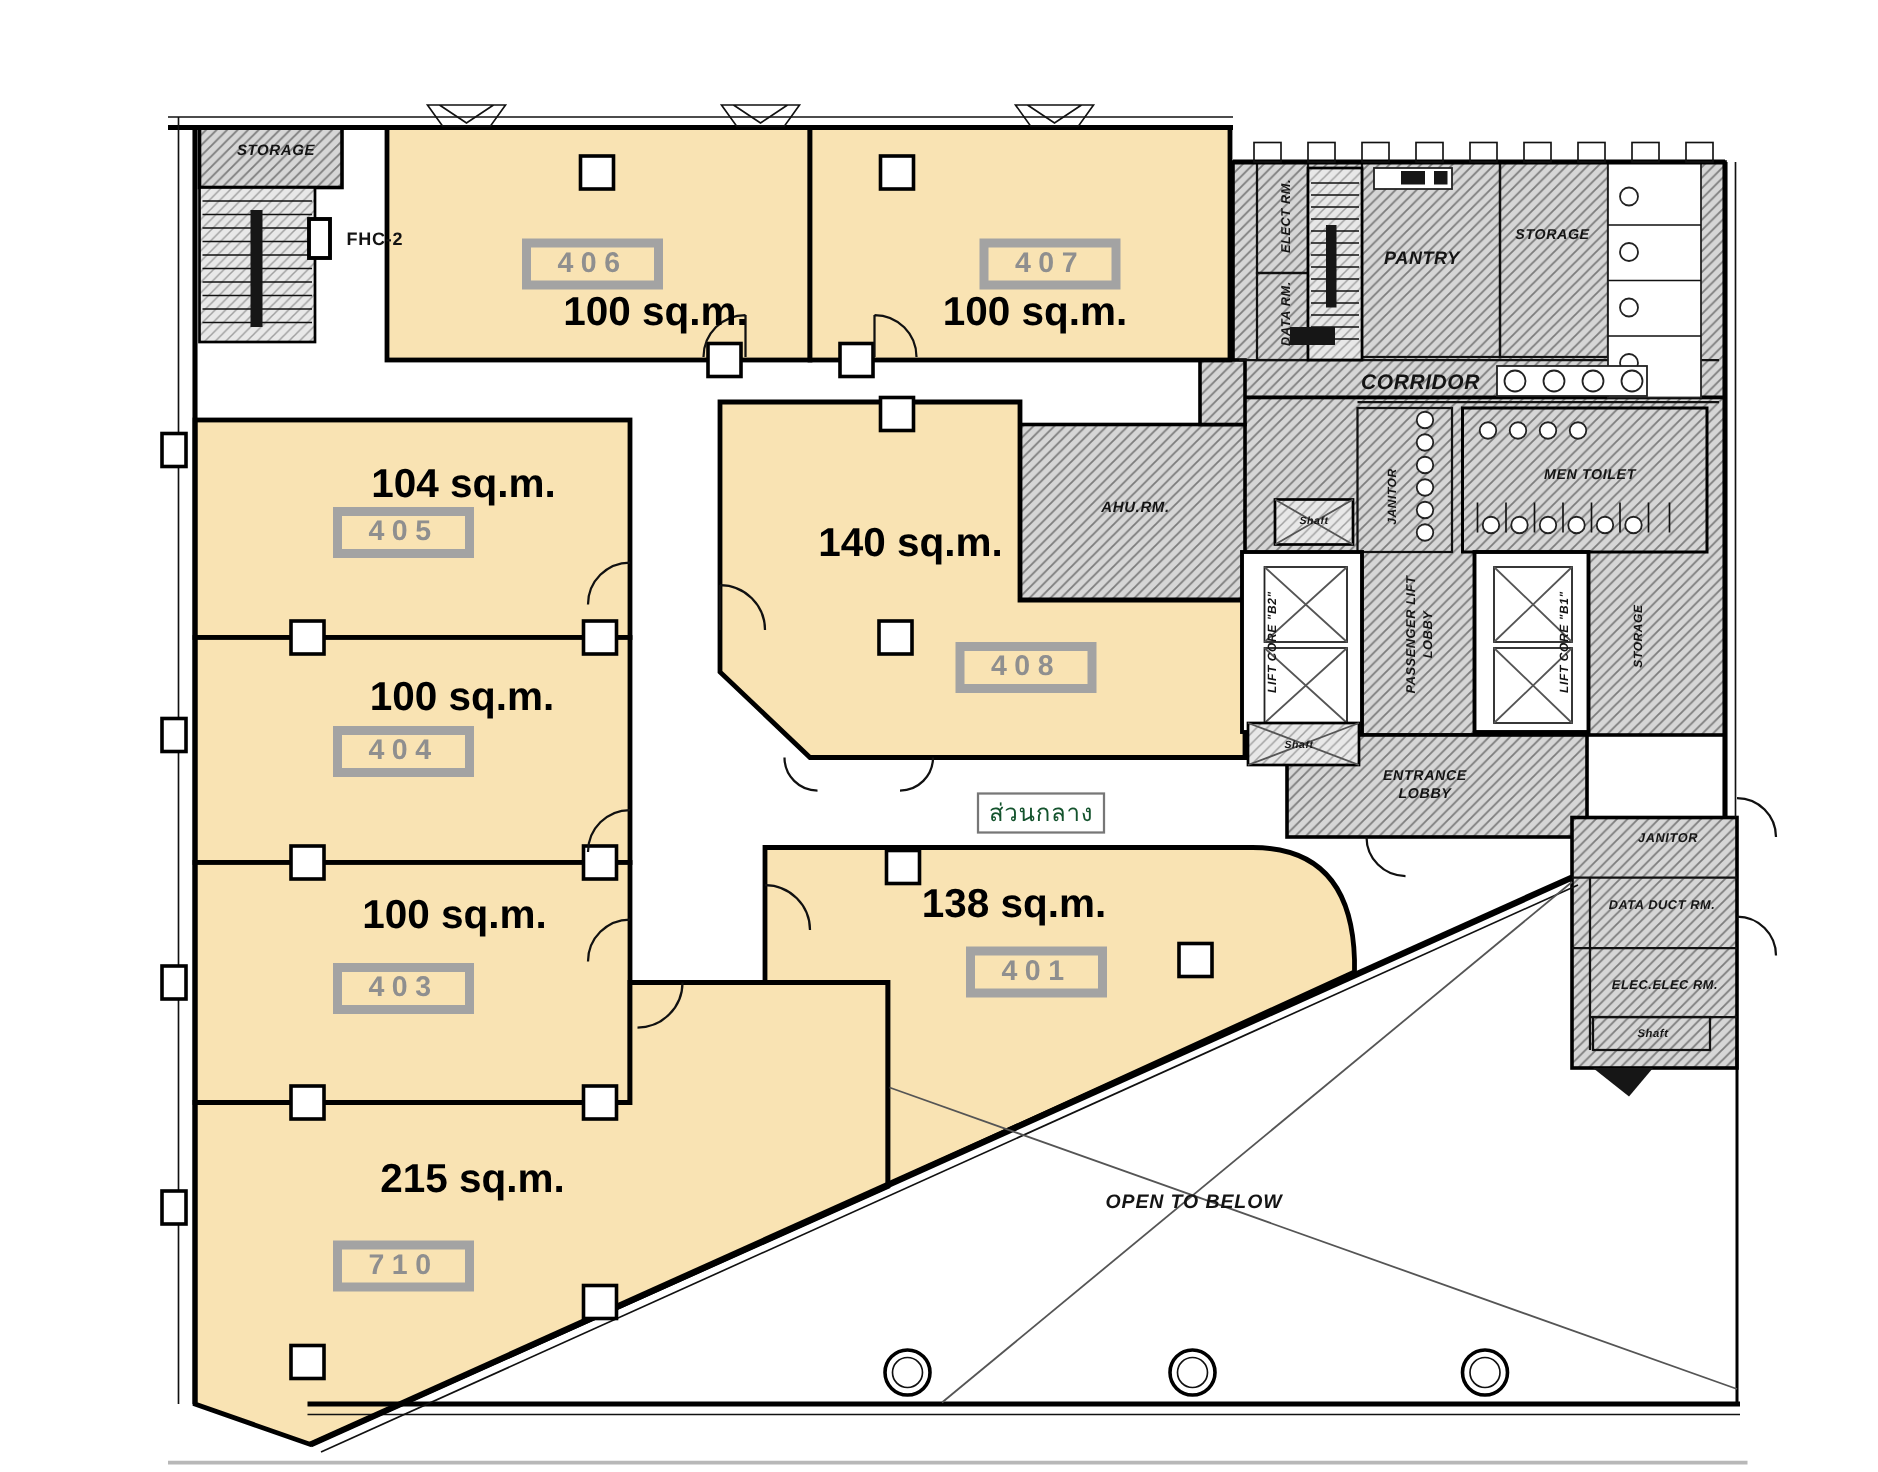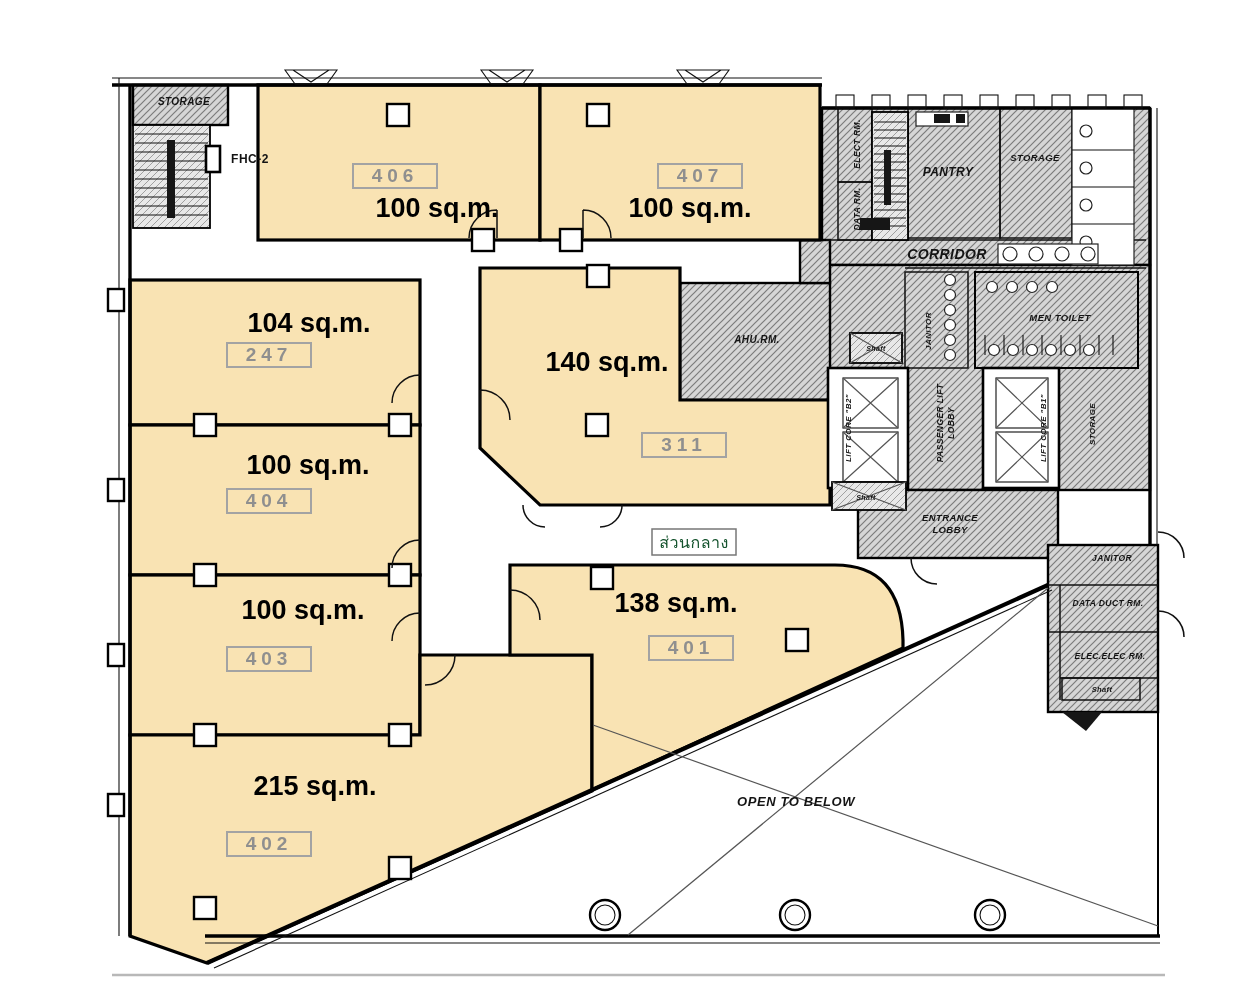--- a/index.html
+++ b/index.html
@@ -21,21 +21,21 @@
   .dark{fill:#161616;stroke:none;}
   .gray{stroke:#b8b8b8;stroke-width:2.5;fill:none;}
   
   .lbl{position:absolute;transform:translate(-50%,-50%);white-space:nowrap;
        font-style:italic;font-weight:bold;color:#141414;letter-spacing:.4px;text-align:center;}
   .lbl.v{transform:translate(-50%,-50%) rotate(-90deg);}
   .lbl.wrap{white-space:normal;line-height:1.25;}
   .area{position:absolute;transform:translate(-50%,-50%);font-weight:bold;font-size:27px;
         color:#000;white-space:nowrap;font-style:normal;letter-spacing:0;}
   .unum{position:absolute;transform:translate(-50%,-50%);width:82px;height:22px;
-        border:2px solid #a3a3a3;display:flex;align-items:center;justify-content:center;
+        border:6px solid #a3a3a3;display:flex;align-items:center;justify-content:center;
         font-weight:bold;font-size:19px;color:#8f8f8f;letter-spacing:5px;background:transparent;}
   .plain{font-style:normal;letter-spacing:.5px;}
 </style>
 </head>
 <body>
 
 <div class="plan">
 
 <svg width="1252" height="981" viewBox="0 0 1252 981">
   <defs>
@@ -245,25 +245,25 @@
 <div class="area" style="left:690px;top:208px">100 sq.m.</div>
 <div class="area" style="left:309px;top:323px">104 sq.m.</div>
 <div class="area" style="left:308px;top:465px">100 sq.m.</div>
 <div class="area" style="left:303px;top:610px">100 sq.m.</div>
 <div class="area" style="left:315px;top:786px">215 sq.m.</div>
 <div class="area" style="left:607px;top:362px">140 sq.m.</div>
 <div class="area" style="left:676px;top:603px">138 sq.m.</div>
 
 <div class="unum" style="left:395px;top:176px">406</div>
 <div class="unum" style="left:700px;top:176px">407</div>
-<div class="unum" style="left:269px;top:355px">247</div>
+<div class="unum" style="left:269px;top:355px">405</div>
 <div class="unum" style="left:269px;top:501px">404</div>
 <div class="unum" style="left:269px;top:659px">403</div>
-<div class="unum" style="left:269px;top:844px">402</div>
-<div class="unum" style="left:684px;top:445px">311</div>
+<div class="unum" style="left:269px;top:844px">710</div>
+<div class="unum" style="left:684px;top:445px">408</div>
 <div class="unum" style="left:691px;top:648px">401</div>
 
 <div class="lbl" style="left:184px;top:101px;font-size:10px">STORAGE</div>
 <div class="lbl plain" style="left:250px;top:159px;font-size:12px">FHC-2</div>
 <div class="lbl v" style="left:857px;top:144px;font-size:8.5px">ELECT RM.</div>
 <div class="lbl v" style="left:857px;top:209px;font-size:8.5px">DATA RM.</div>
 <div class="lbl" style="left:948px;top:172px;font-size:12px">PANTRY</div>
 <div class="lbl" style="left:1035px;top:157px;font-size:9.5px">STORAGE</div>
 <div class="lbl" style="left:947px;top:254px;font-size:14px">CORRIDOR</div>
 <div class="lbl v" style="left:928px;top:331px;font-size:8px">JANITOR</div>

